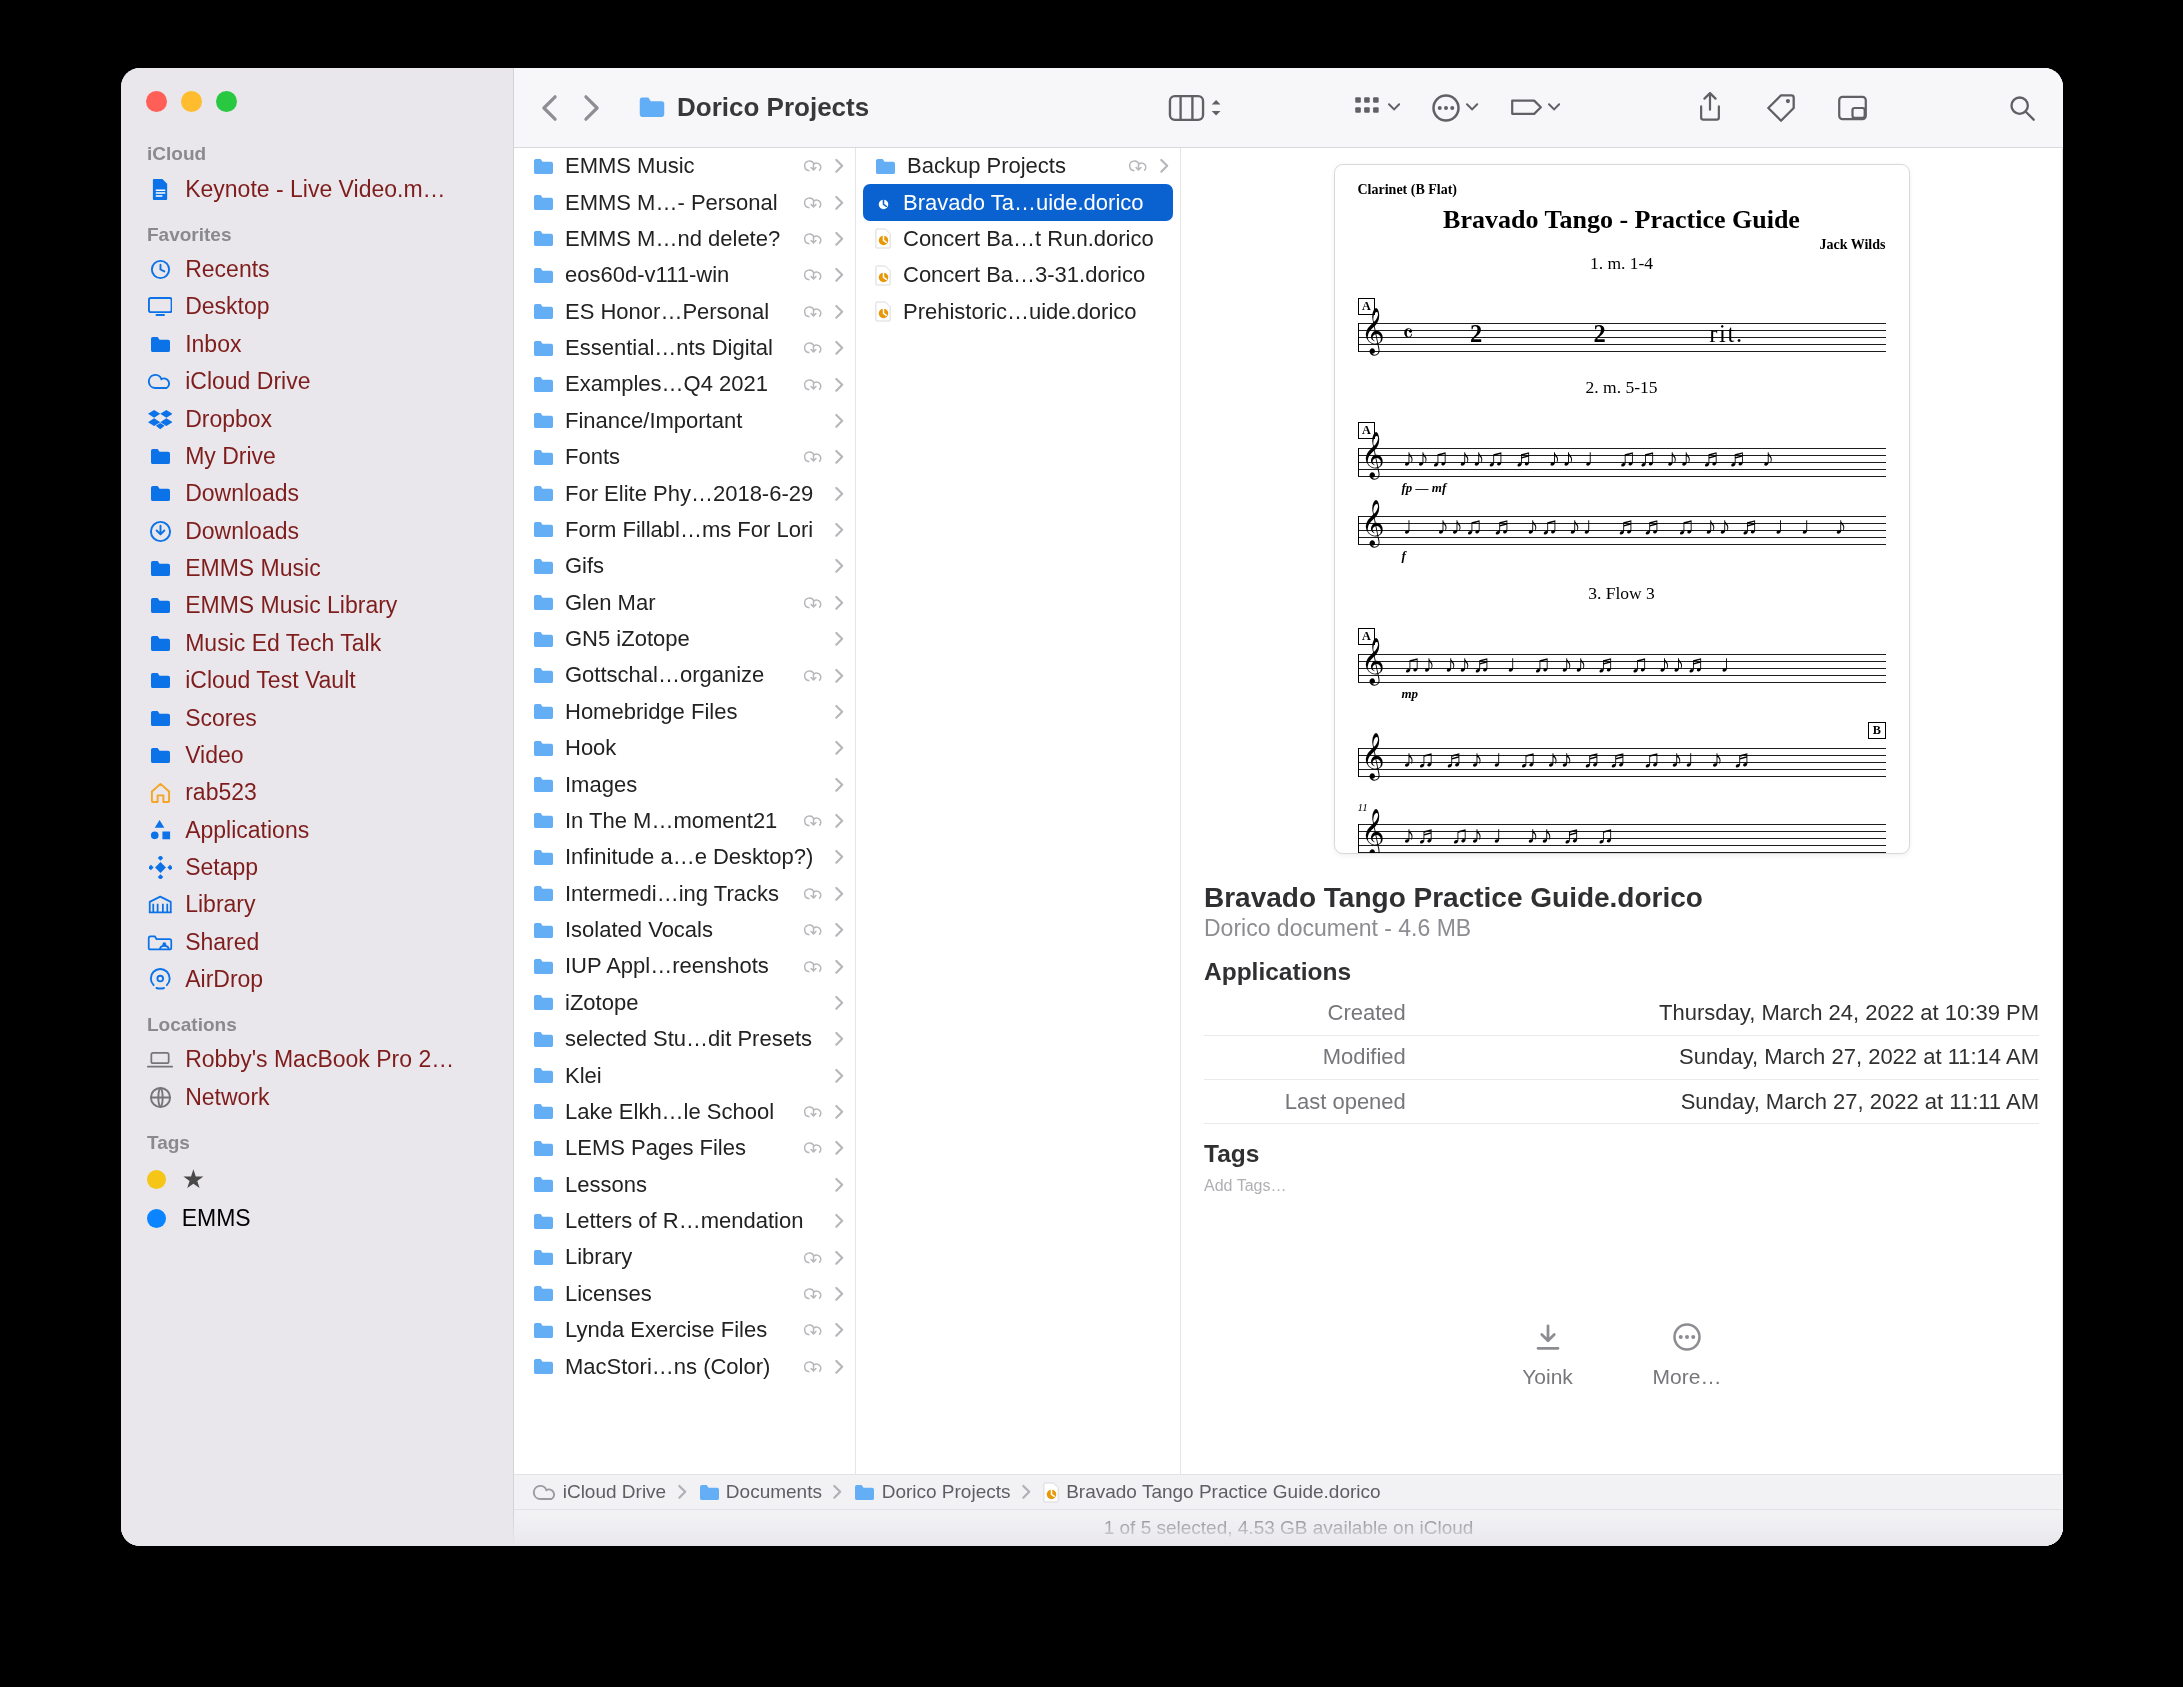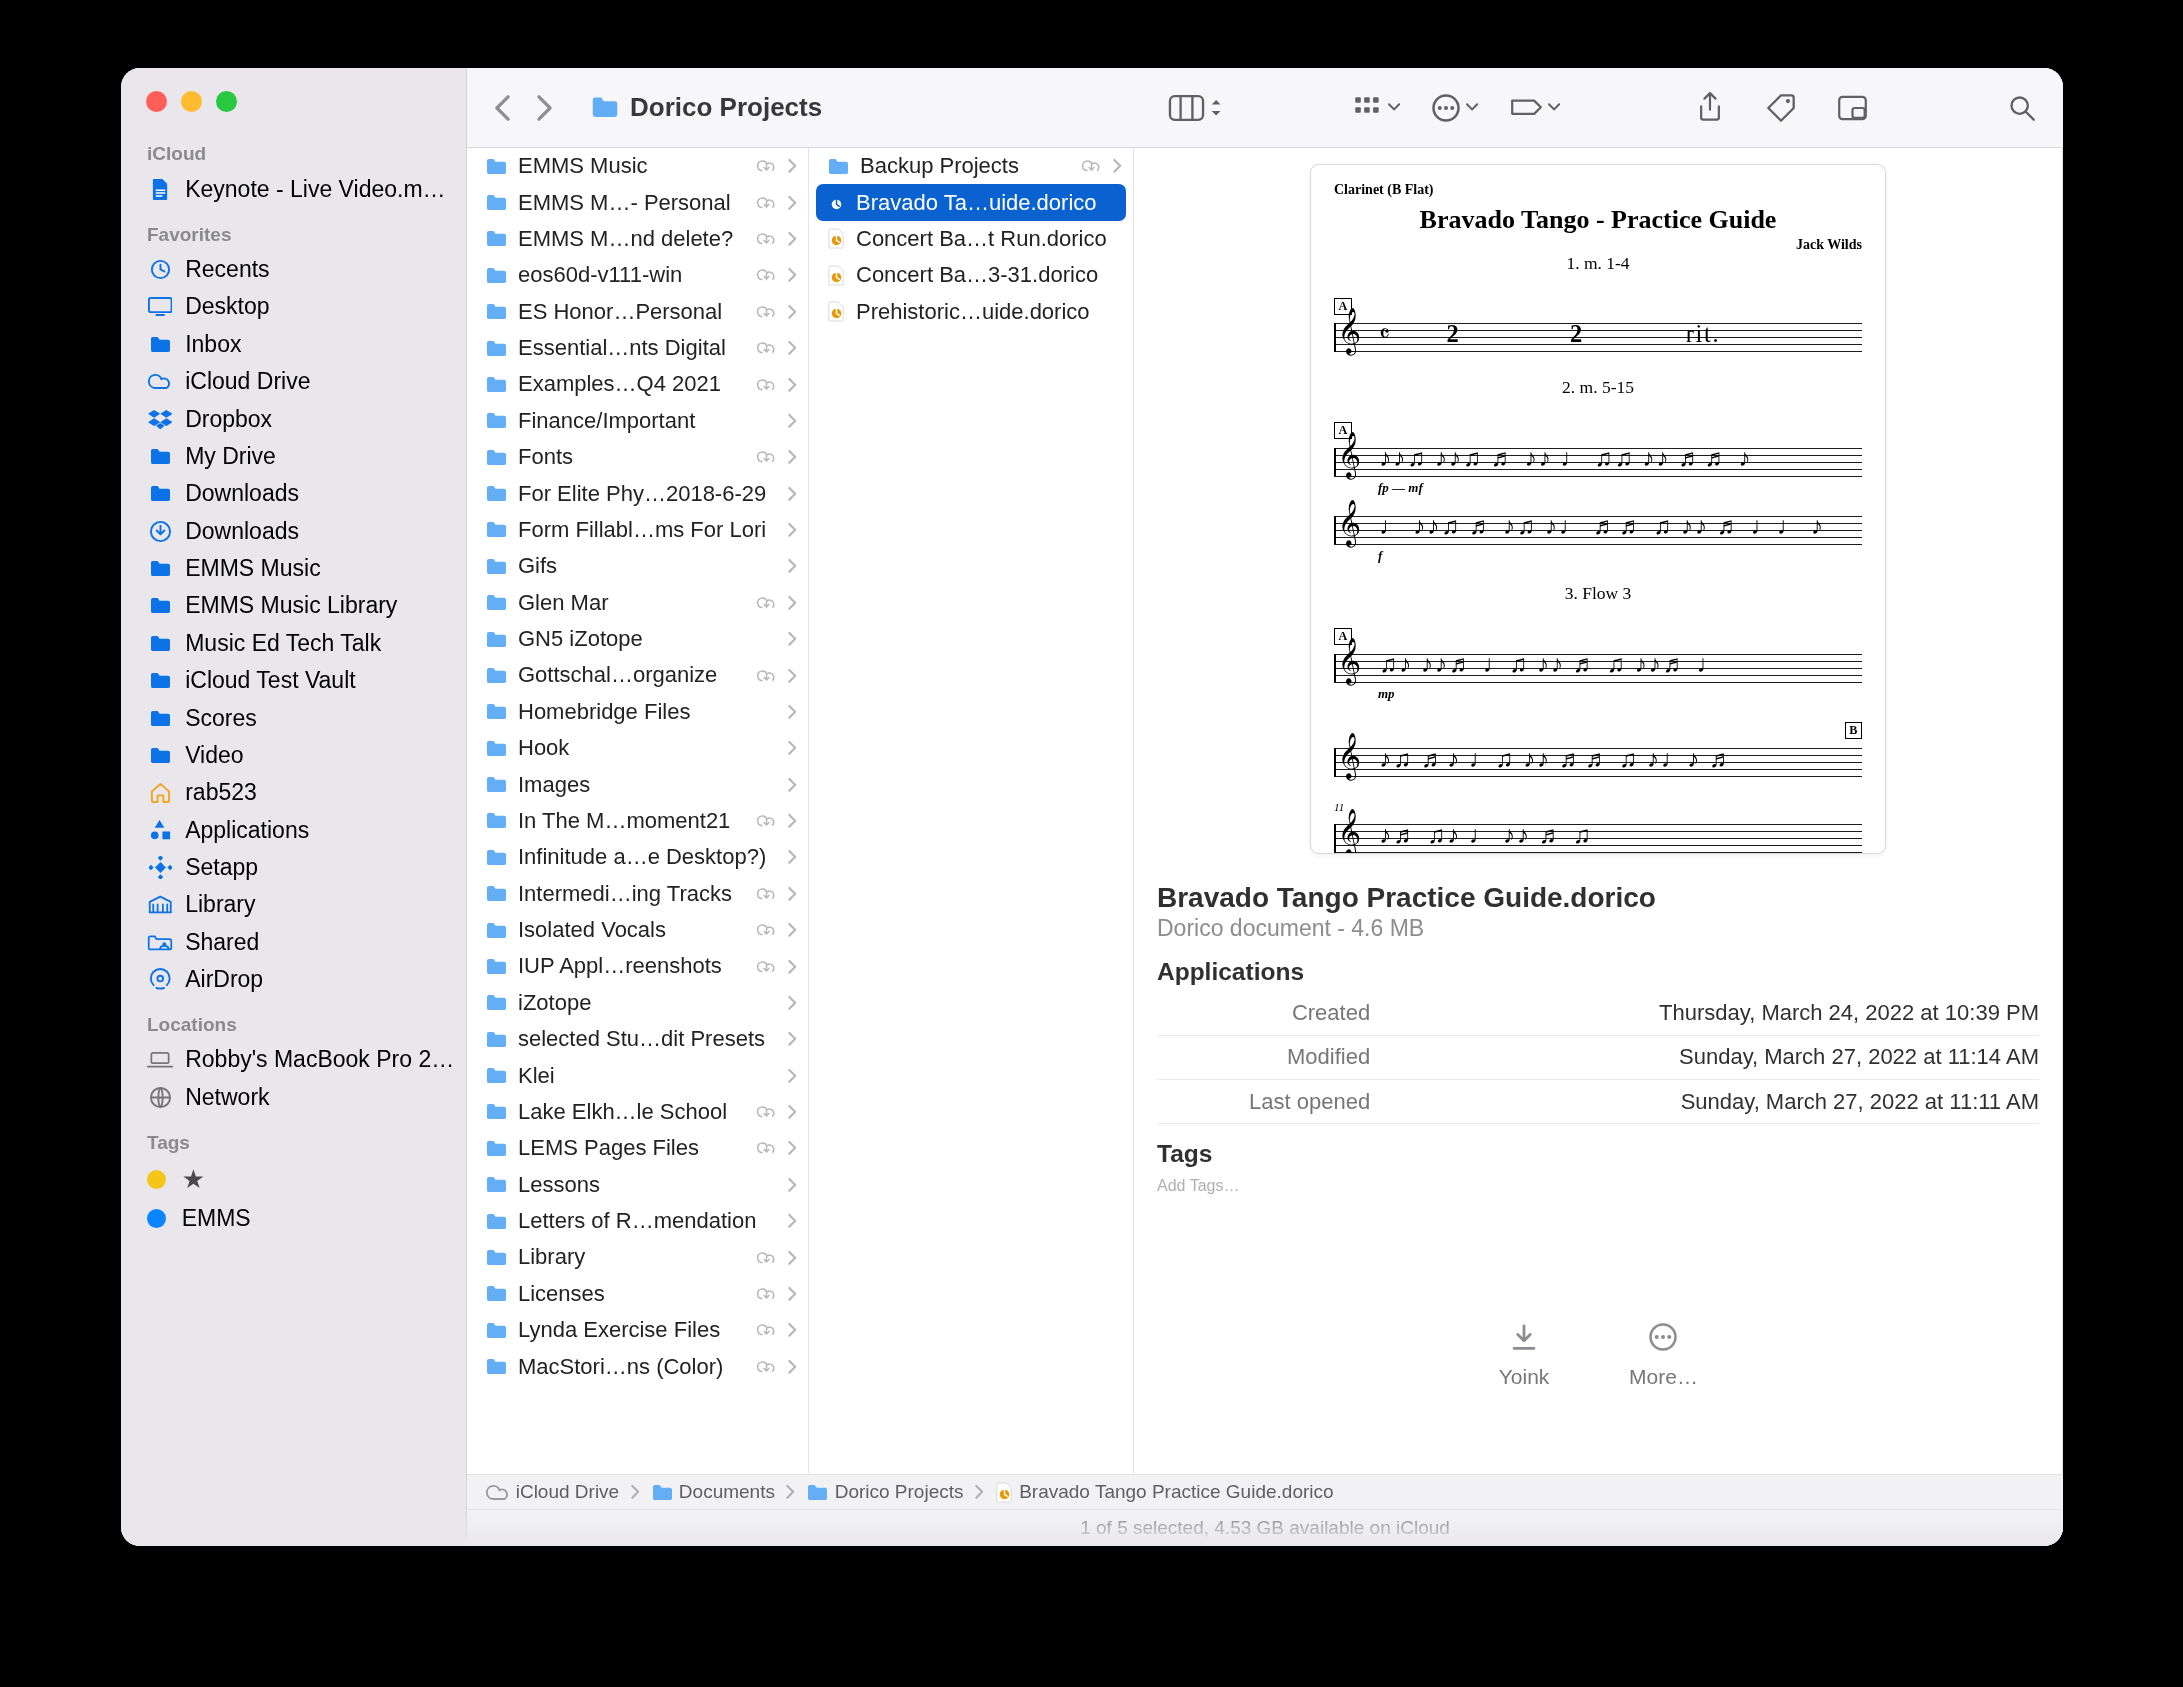--- a/index.html
+++ b/index.html
@@ -15,21 +15,21 @@
     left: 121px; top: 68px;
     width: 1942px; height: 1478px;
     background: #f5f5f7;
     border-radius: 19px;
     box-shadow: 0 14px 61px rgba(0,0,0,.55);
     display: flex;
     overflow: hidden;
   }
   
   .sidebar {
-    width: 346px;
+    width: 393px;
     background: #e9e7eb;
     border-right: 0.9px solid #d5d3d8;
     display: flex; flex-direction: column;
     overflow: hidden;
     font-size: 23px;
   }
   .sidebar-inner {
     overflow: hidden;
     padding-bottom: 17.5px;
   }
@@ -44,21 +44,21 @@
 
   .group-label {
     font-size: 19px;
     font-weight: 600;
     color: #8a8a8e;
     padding: 15.7px 26px 5.2px;
   }
   .side-item {
     display: flex; align-items: center; gap: 12.2px;
     padding: 5.2px 26px;
-    color: #000000;
+    color: #7f1d1d;
     white-space: nowrap; overflow: hidden; text-overflow: ellipsis;
     cursor: default;
   }
   .side-item .icon {
     width: 26px; height: 26px; display: inline-flex; align-items: center; justify-content: center;
     color: #0b72e7;
     flex: 0 0 26px;
   }
   .side-item .icon.gray { color: #757579; }
   .side-item .icon.orange { color: #f5a524; }

